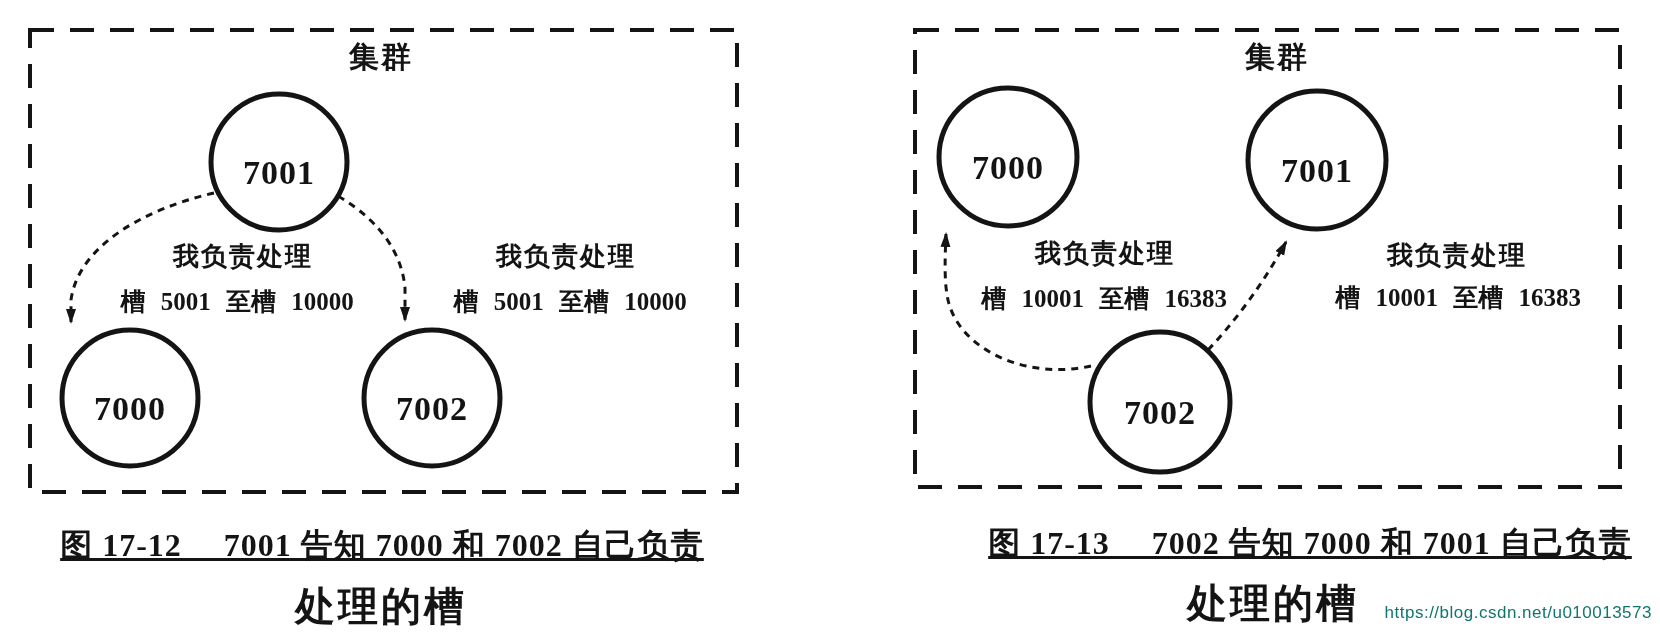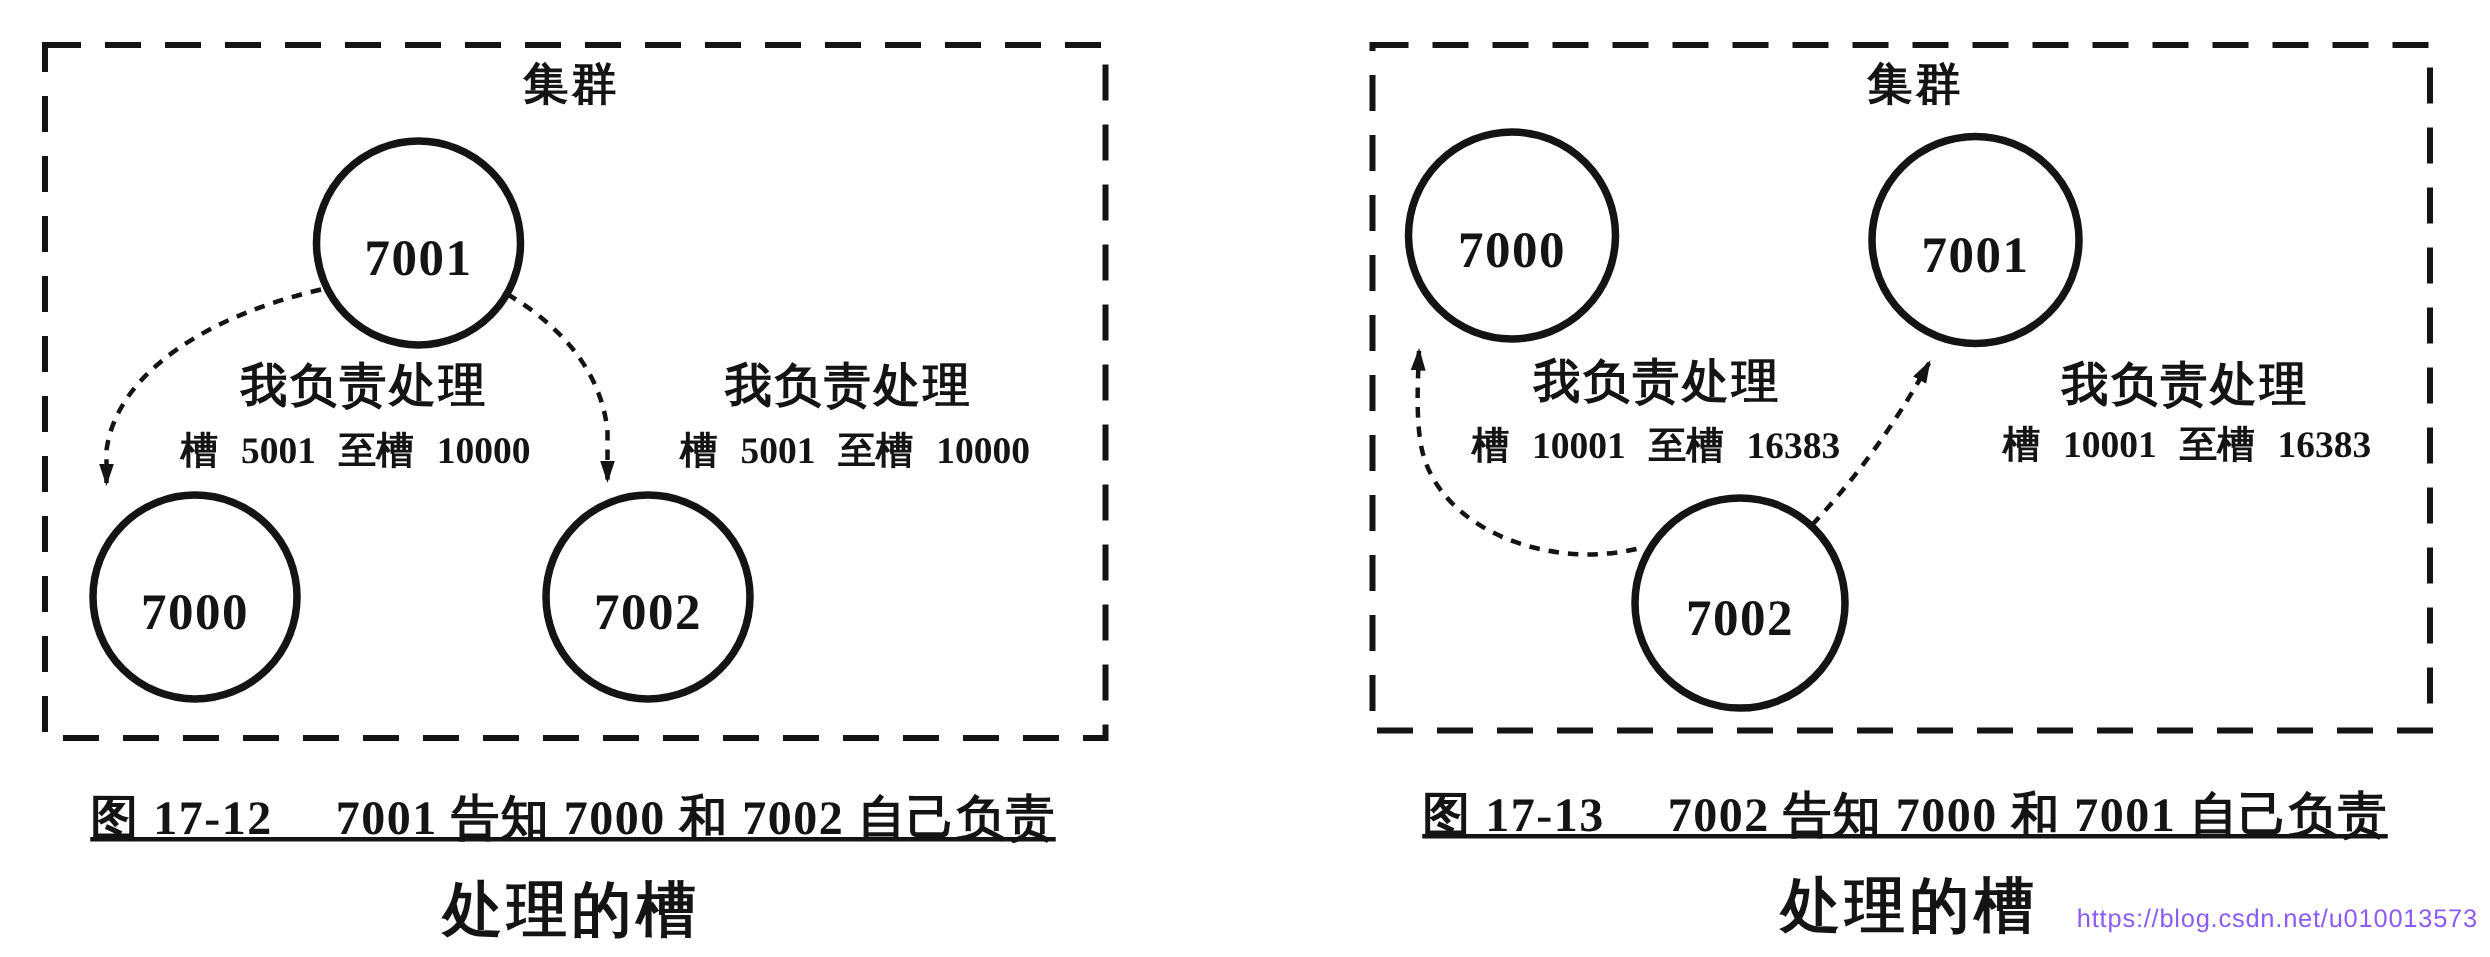--- a/index.html
+++ b/index.html
@@ -16,33 +16,33 @@
   .lbl {
     position: absolute;
     transform: translate(-50%, -50%);
     white-space: nowrap;
     font-weight: bold;
     color: #141414;
     line-height: 1;
   }
   .cluster-title { font-size: 30px; letter-spacing: 2px; }
   .node-label    { font-size: 34px; letter-spacing: 1px; margin-top: 11px; }
-  .claim-line1   { font-size: 31px; letter-spacing: 2px; }
+  .claim-line1   { font-size: 26px; letter-spacing: 2px; }
   .claim-line2   { font-size: 25px; word-spacing: 9px; }
   .caption1      { font-size: 32px; letter-spacing: 1px; text-decoration: underline; }
   .caption2      { font-size: 40px; letter-spacing: 3px; }
   .watermark {
     position: absolute;
     transform: none;
     right: 8px;
     top: 604px;
     font-family: "Liberation Sans", "DejaVu Sans", sans-serif;
     font-weight: normal;
     font-size: 17px;
-    color: #8b5cf6;
+    color: #0f766e;
     letter-spacing: 0.5px;
   }
 </style>
 </head>
 <body>
 
 <div class="canvas">
 
   <svg class="shapes" width="1660" height="638" viewBox="0 0 1660 638">
     <defs>
@@ -92,18 +92,18 @@
   <div class="lbl node-label" style="left:1008px; top:157px;">7000</div>
   <div class="lbl node-label" style="left:1317px; top:160px;">7001</div>
   <div class="lbl node-label" style="left:1160px; top:402px;">7002</div>
 
   <div class="lbl claim-line1" style="left:1105px; top:254px;">我负责处理</div>
   <div class="lbl claim-line2" style="left:1104px; top:298px;">槽 10001 至槽 16383</div>
 
   <div class="lbl claim-line1" style="left:1457px; top:256px;">我负责处理</div>
   <div class="lbl claim-line2" style="left:1458px; top:297px;">槽 10001 至槽 16383</div>
 
-  <div class="lbl caption1" style="left:1270px; top:543px;">图 17-13　 7002 告知 7000 和 7001 自己负责</div>
+  <div class="lbl caption1" style="left:1310px; top:543px;">图 17-13　 7002 告知 7000 和 7001 自己负责</div>
   <div class="lbl caption2" style="left:1273px; top:604px;">处理的槽</div>
 
   <div class="lbl watermark">https://blog.csdn.net/u010013573</div>
 
 </div>
 
 </body></html>

